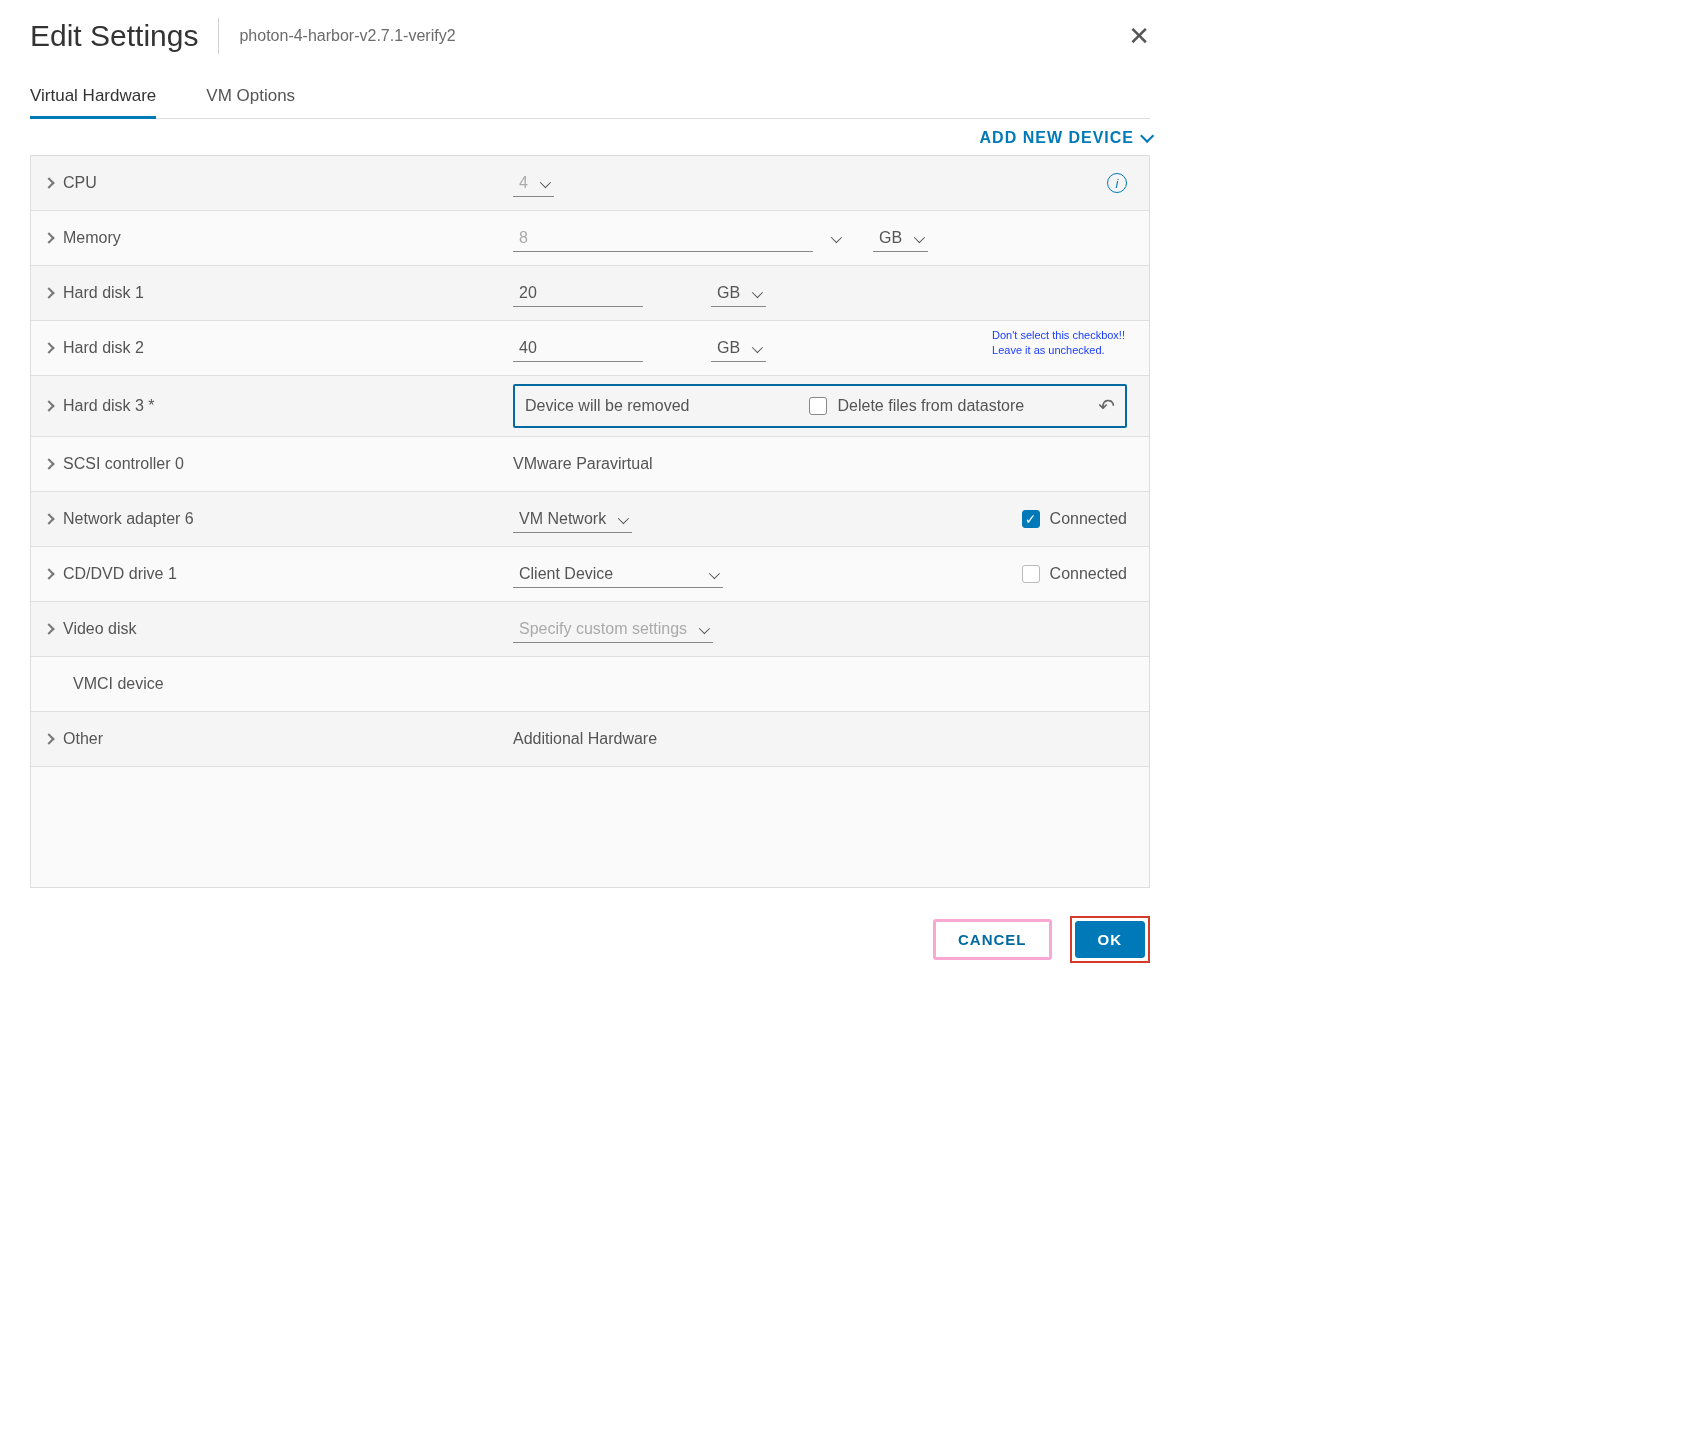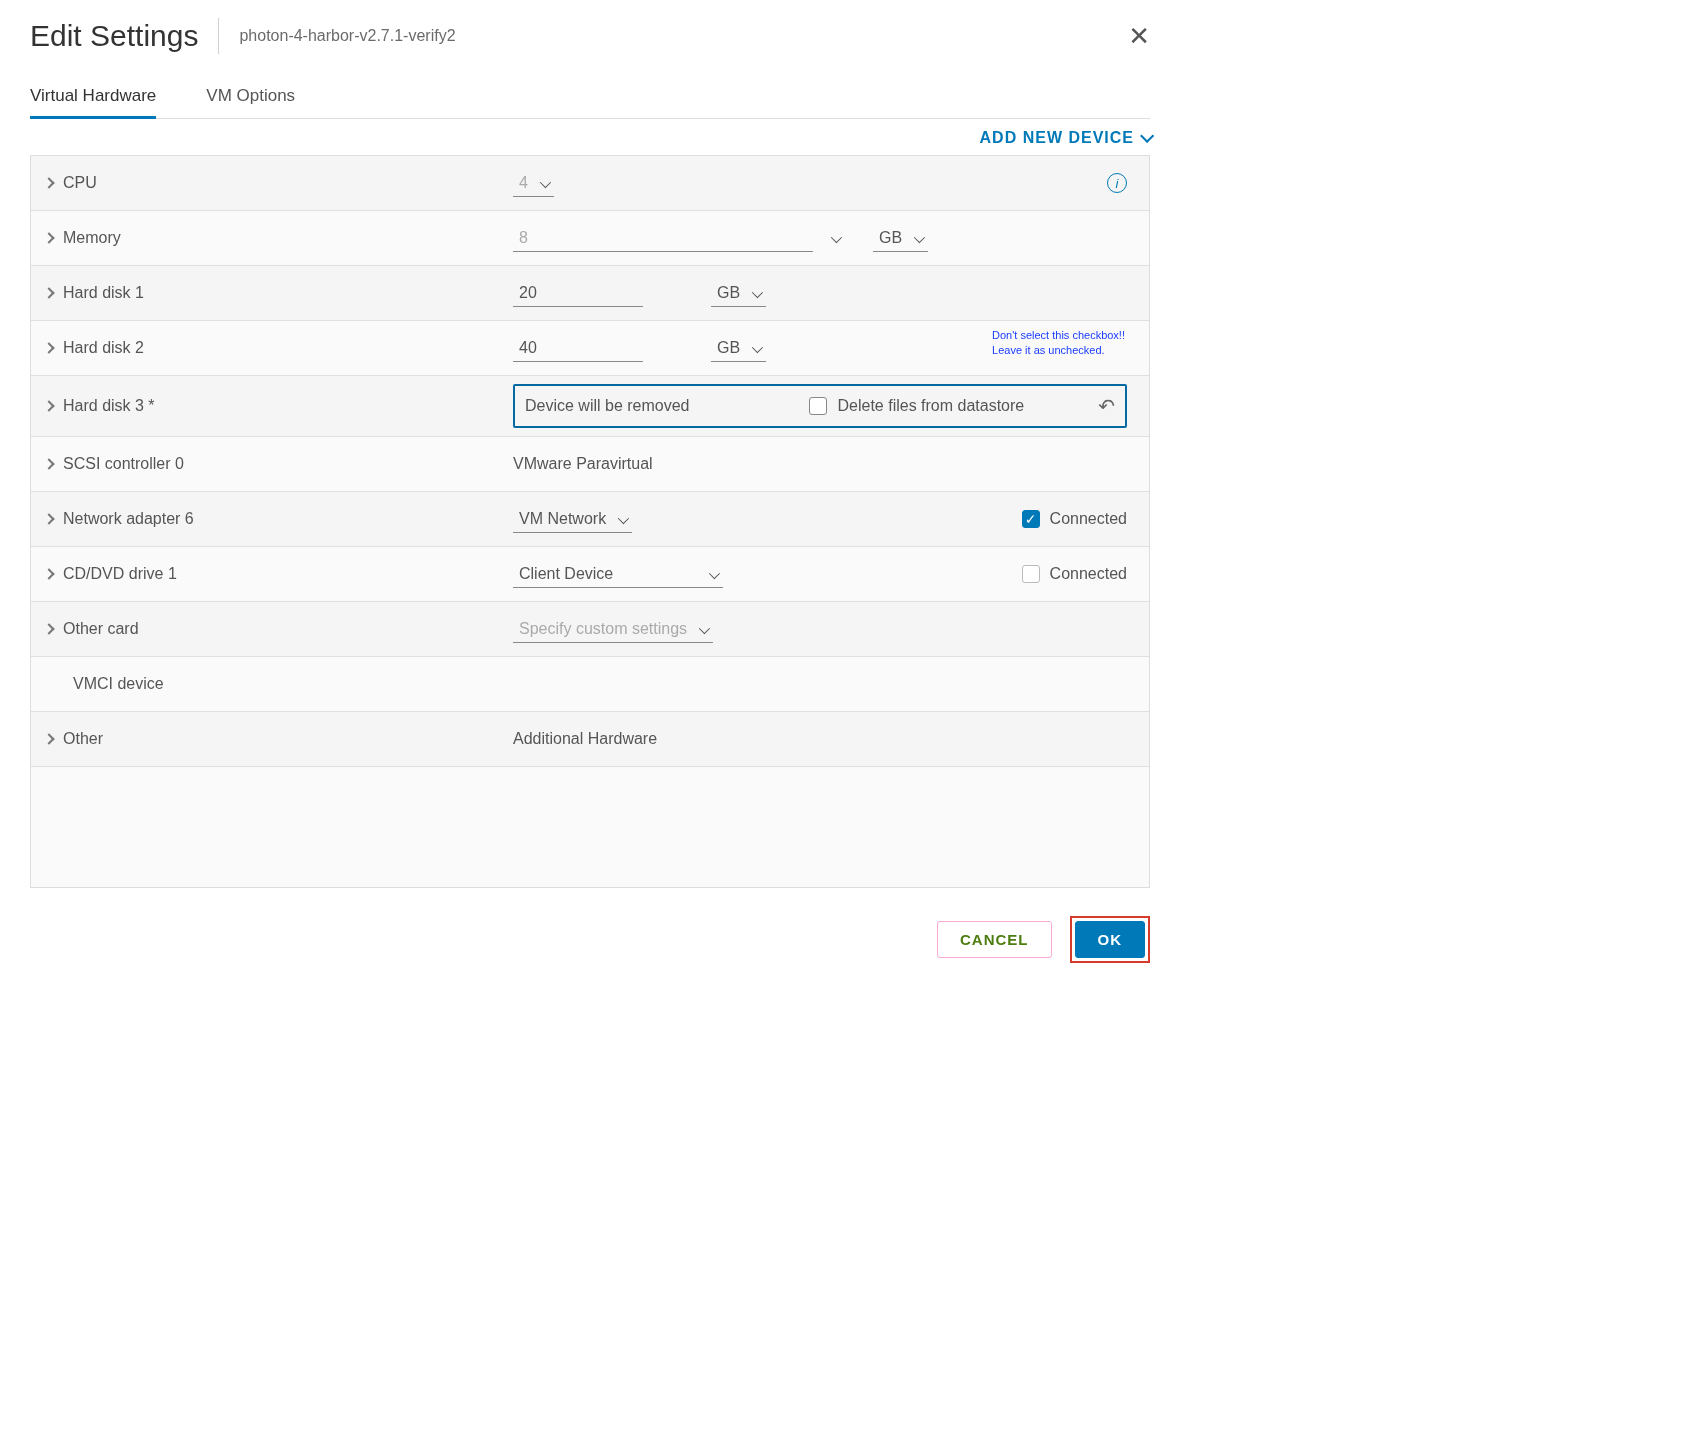--- a/index.html
+++ b/index.html
@@ -47,21 +47,21 @@
     .chk.dim { border-color:#bbb; }
     .right { margin-left:auto; display:flex; align-items:center; gap:10px; color:#555; }
     .undo-icon { font-size:20px; color:#666; cursor:pointer; }
     .hl-red { border:2px solid #0369a1; border-radius:2px; }
     .annot { position:absolute; right:24px; top:-18px; color:#1a3cff; font-size:11px; line-height:1.35; text-align:left; pointer-events:none; transform:translateY(-100%); }
     .annot .line2{ display:block; }
     .pad-row { height:120px; border-bottom:none; }
     
     .footer { display:flex; justify-content:flex-end; gap:18px; margin-top:28px; align-items:center; }
     .btn { padding:9px 22px; font-size:15px; font-weight:600; letter-spacing:1px; border-radius:3px; cursor:pointer; }
-    .btn.cancel { background:#fff; color:#4d7c0f; border:1px solid #f9a8d4; }
+    .btn.cancel { background:#fff; color:#0369a1; border:3px solid #f9a8d4; }
     .btn.ok { background:#0079b8; color:#fff; border:1px solid #0079b8; }
     .ok-wrap { border:2px solid #d43b2a; padding:3px; border-radius:0; }
   </style>
 </head>
 <body>
 
 <div class="hdr">
   <h1>Edit Settings</h1>
   <div class="sep"></div>
   <div class="sub">photon-4-harbor-v2.7.1-verify2</div>
@@ -201,21 +201,21 @@
       <span class="right disabled">
         <span class="chk dim"></span>
         <span>Connected</span>
       </span>
     </div>
   </div>
 
   <div class="row">
     <div class="lbl-col">
       <span class="chev"></span>
-      <span class="lbl">Other card</span>
+      <span class="lbl">Video disk</span>
     </div>
     <div class="ctrl-col">
       <span class="sel disabled">
         <span>Specify custom settings</span>
         <span class="sm-chev"></span>
       </span>
     </div>
   </div>
 
   <div class="row">

